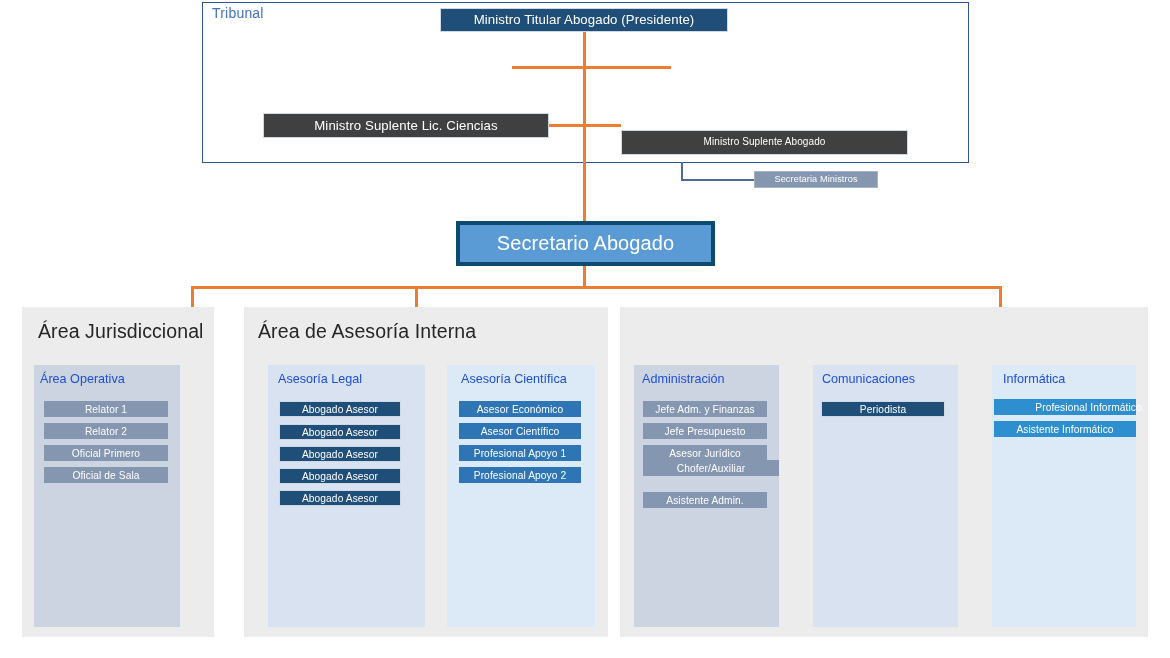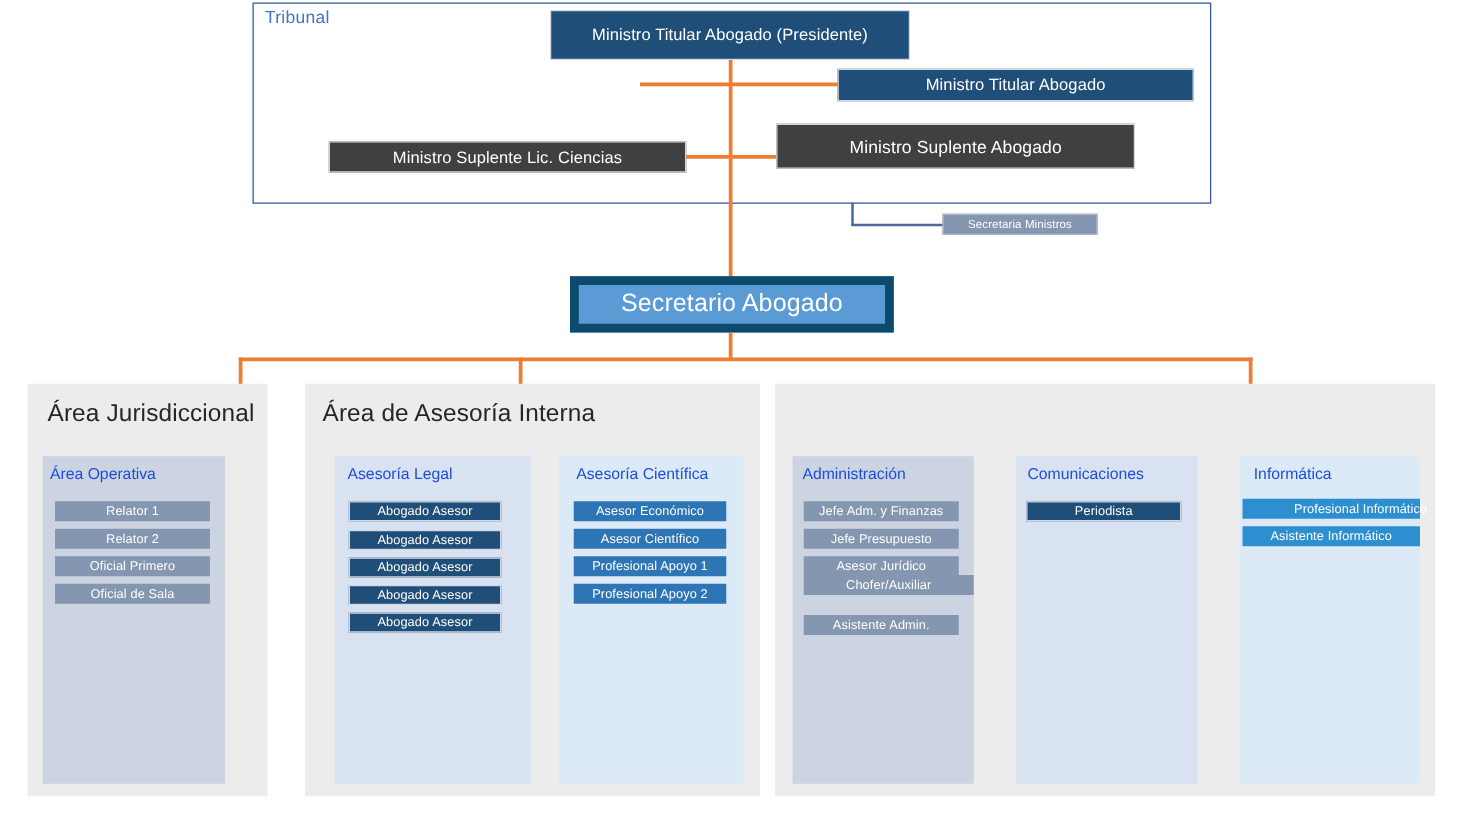--- a/index.html
+++ b/index.html
@@ -49,21 +49,21 @@
     left: 212px;
     top: 5px;
     font-size: 14px;
     color: #4472C4;
     letter-spacing: .2px;
   }
 
   
   .navy      { background: #1F4E79; border: 1px solid #cfd9e6; }
   .midblue   { background: #404040; border: 1px solid #cfd9e6; }
-  .steel     { background: #5B9BD5; border: 7px solid #0c4a6e; }
+  .steel     { background: #5B9BD5; border: 4px solid #0c4a6e; }
   .bluebtn   { background: #2E75B6; }
   .infoblue  { background: #2E8FD0; }
   .grayblue  { background: #8496B0; }
   .graysec   { background: #8496B0; border: 1px solid #a9b5c7; }
 
   
   .conn {
     position: absolute;
     background: #ED7D31;
   }
@@ -121,28 +121,27 @@
   <div class="conn" style="left:583px; top:31px; width:3px; height:191px;"></div>
 
   <div class="conn" style="left:512px; top:66px; width:72px; height:3px;"></div>
 
   <div class="conn" style="left:585px; top:66px; width:86px; height:3px;"></div>
 
   <div class="conn" style="left:548px; top:124px; width:36px; height:3px;"></div>
 
   <div class="conn" style="left:585px; top:124px; width:36px; height:3px;"></div>
 
-  <div class="node navy" style="left:440px; top:8px; width:288px; height:40px; font-size:13.2px;">Ministro Titular Abogado (Presidente)</div>
-
-
-  <div class="node navy" style="left:670px; top:55px; width:285px; height:26px; font-size:13.2px;">Ministro Titular Abogado</div>
+  <div class="node navy" style="left:440px; top:8px; width:288px; height:24px; font-size:13.2px;">Ministro Titular Abogado (Presidente)</div>
+
+
 
   <div class="node midblue" style="left:263px; top:113px; width:286px; height:25px; font-size:13.2px;">Ministro Suplente Lic. Ciencias</div>
 
-  <div class="node midblue" style="left:621px; top:99px; width:287px; height:36px; font-size:14px;">Ministro Suplente Abogado</div>
+  <div class="node midblue" style="left:621px; top:130px; width:287px; height:25px; font-size:10px;">Ministro Suplente Abogado</div>
 
   <div class="conn-blue" style="left:681px; top:162px; width:2px; height:18px;"></div>
   <div class="conn-blue" style="left:681px; top:179px; width:74px; height:2px;"></div>
   <div class="node graysec" style="left:754px; top:171px; width:124px; height:17px; font-size:9.2px;">Secretaria Ministros</div>
 
   <div class="node steel" style="left:456px; top:221px; width:259px; height:45px; font-size:20px;">Secretario Abogado</div>
 
   <div class="conn" style="left:583px; top:266px; width:3px; height:22px;"></div>
 
   <div class="conn" style="left:191px; top:286px; width:811px; height:3px;"></div>

